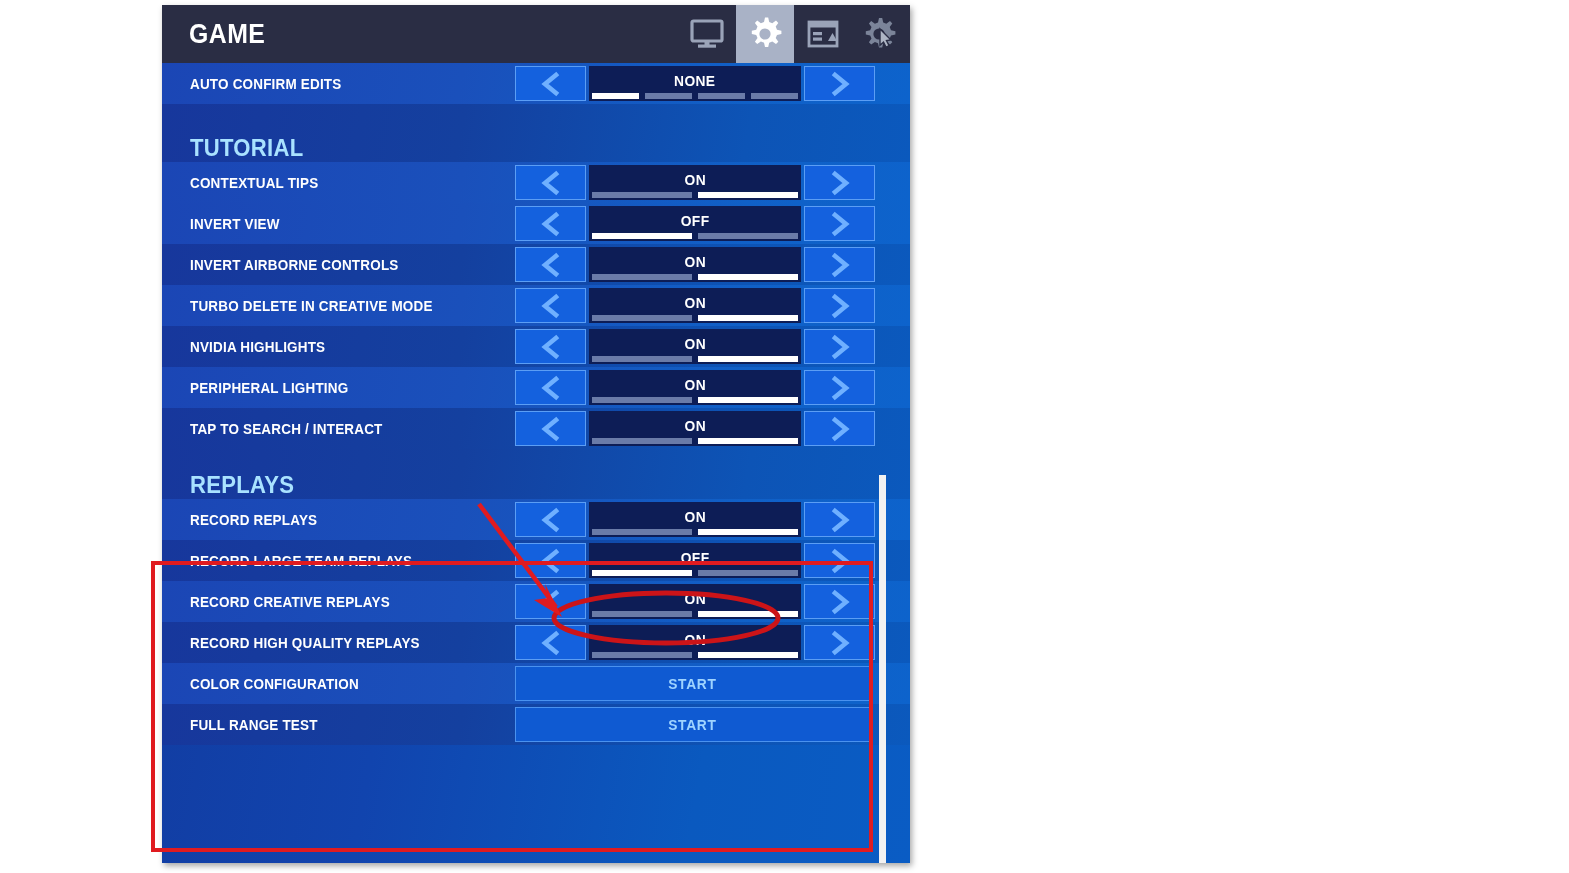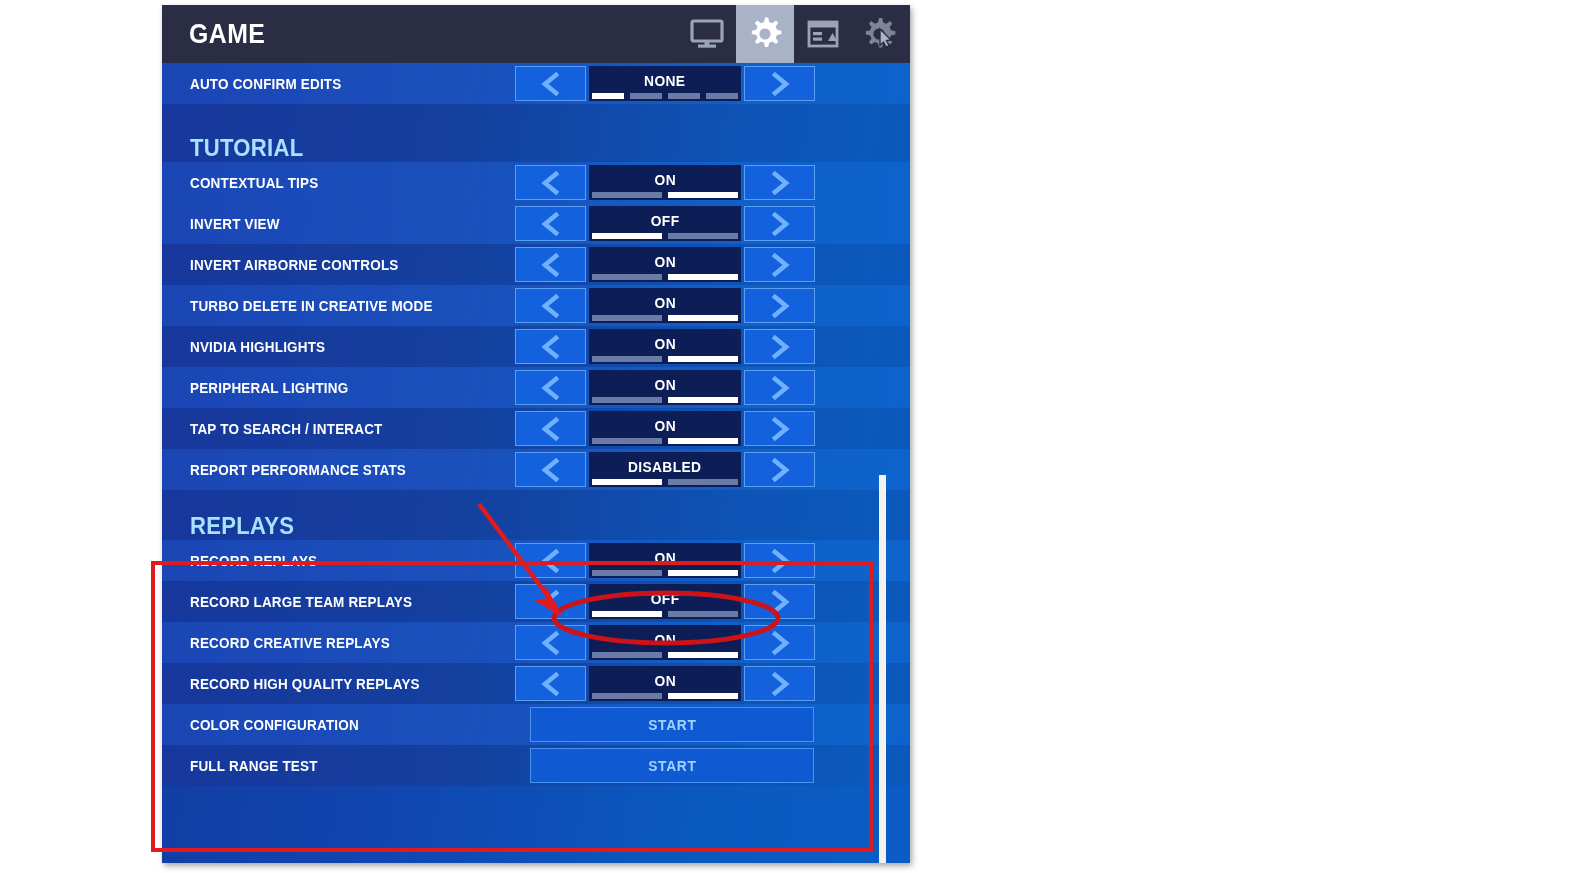--- a/index.html
+++ b/index.html
@@ -90,21 +90,21 @@
     margin-left:28px;
     transform:scaleX(.92);
     transform-origin:left center;
     white-space:nowrap;
   }
 
   
   .control{
     position:absolute;
     left:353px; top:3px;
-    width:300px; height:35px;
+    width:360px; height:35px;
     display:flex;
     justify-content:center;
   }
   .arrow-btn{
     width:71px;height:35px;
     background:#1461de;
     border:1px solid #5b9ef5;
     box-sizing:border-box;
     display:flex;align-items:center;justify-content:center;
     flex:0 0 auto;
@@ -132,22 +132,22 @@
     height:6px;
     display:flex;
     gap:6px;
   }
   .seg{flex:1 1 0;height:6px;background:#6a7ba8;}
   .seg.on{background:#ffffff;}
 
   
   .start-btn{
     position:absolute;
-    left:368px; top:3px;
-    width:284px; height:35px;
+    left:353px; top:3px;
+    width:355px; height:35px;
     background:#0f5ad2;
     border:1px solid #4a92ef;
     box-sizing:border-box;
     display:flex;align-items:center;justify-content:center;
   }
   .start-text{
     color:#9fd4ff;
     font-size:14.5px;
     font-weight:bold;
     letter-spacing:.7px;
@@ -397,42 +397,20 @@
               <div class="seg on"></div>
             </div>
           </div>
           <div class="arrow-btn">
             <svg width="30" height="30" viewBox="0 0 30 30">
               <path d="M10 6 L21 15 L10 24" fill="none" stroke="#6fb0ff" stroke-width="4.6" stroke-linecap="square" stroke-linejoin="miter"></path>
             </svg>
           </div>
         </div>
       </div>
-      <div class="row light">
-        <div class="row-label">REPORT PERFORMANCE STATS</div>
-        <div class="control">
-          <div class="arrow-btn">
-            <svg width="30" height="30" viewBox="0 0 30 30">
-              <path d="M20 6 L9 15 L20 24" fill="none" stroke="#6fb0ff" stroke-width="4.6" stroke-linecap="square" stroke-linejoin="miter"></path>
-            </svg>
-          </div>
-          <div class="value-box">
-            <span class="value-text">DISABLED</span>
-            <div class="segbar">
-              <div class="seg on"></div>
-              <div class="seg"></div>
-            </div>
-          </div>
-          <div class="arrow-btn">
-            <svg width="30" height="30" viewBox="0 0 30 30">
-              <path d="M10 6 L21 15 L10 24" fill="none" stroke="#6fb0ff" stroke-width="4.6" stroke-linecap="square" stroke-linejoin="miter"></path>
-            </svg>
-          </div>
-        </div>
-      </div>
       <div class="section">
         <div class="section-title">REPLAYS</div>
       </div>
       <div class="row light">
         <div class="row-label">RECORD REPLAYS</div>
         <div class="control">
           <div class="arrow-btn">
             <svg width="30" height="30" viewBox="0 0 30 30">
               <path d="M20 6 L9 15 L20 24" fill="none" stroke="#6fb0ff" stroke-width="4.6" stroke-linecap="square" stroke-linejoin="miter"></path>
             </svg>

